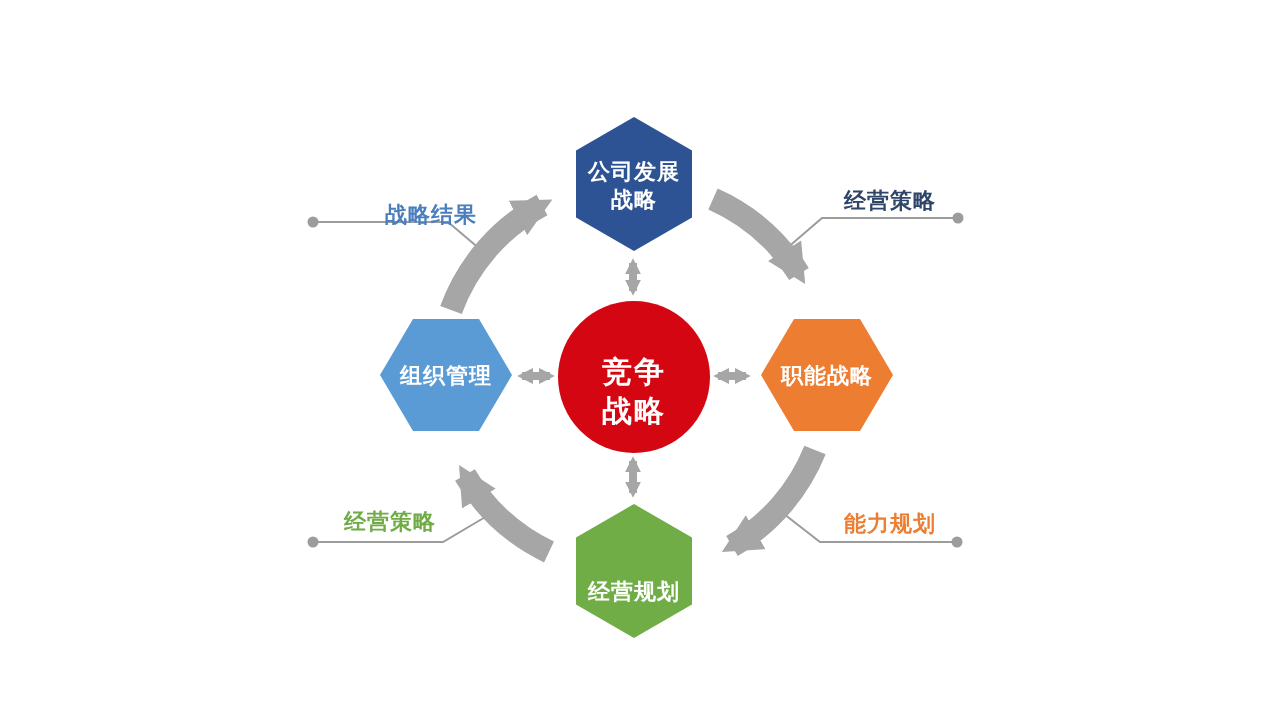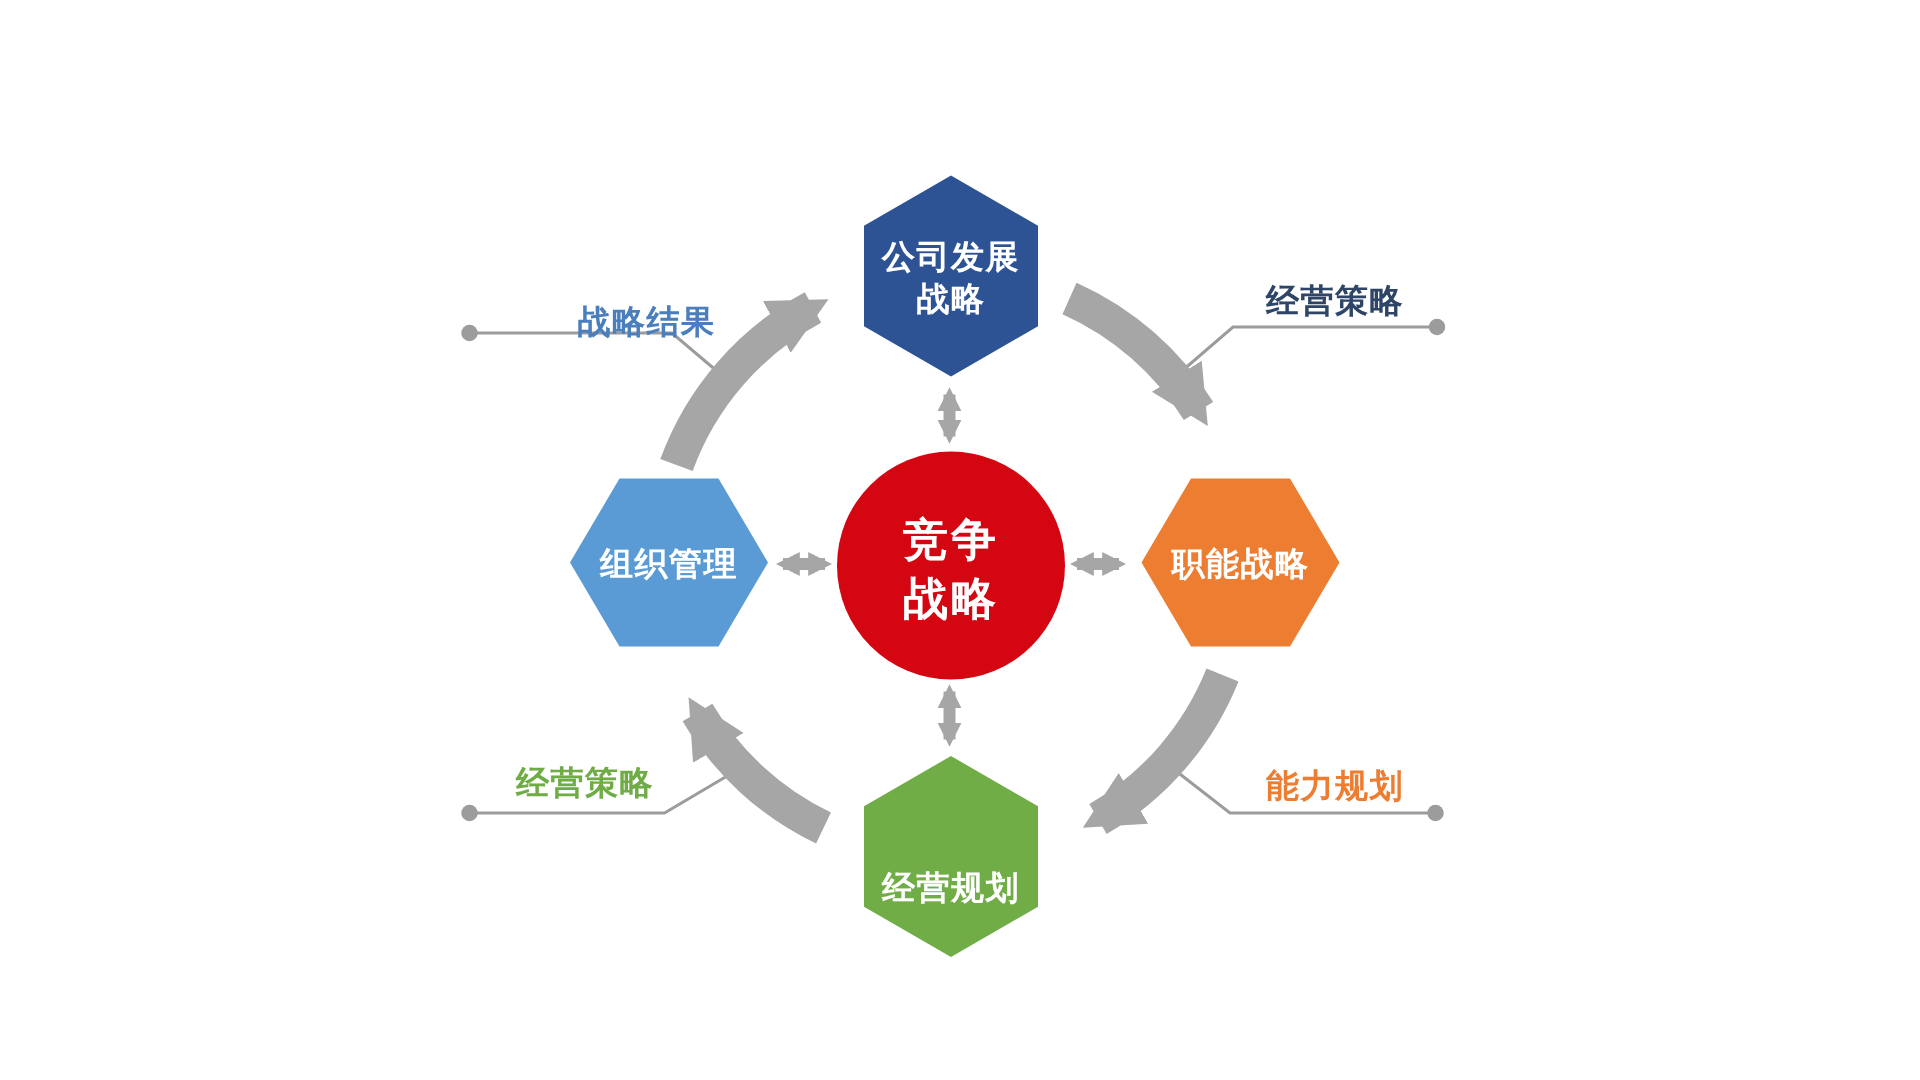--- a/index.html
+++ b/index.html
@@ -74,21 +74,21 @@
   </svg>
 
   <div class="lbl hex-lbl" style="left:634px;top:185px;">
     <div>公司发展</div>
     <div>战略</div>
   </div>
   <div class="lbl hex-lbl" style="left:446px;top:376px;">组织管理</div>
   <div class="lbl hex-lbl" style="left:827px;top:376px;">职能战略</div>
   <div class="lbl hex-lbl" style="left:634px;top:571px;margin-top:21px;">经营规划</div>
 
-  <div class="lbl center-lbl" style="left:634px;top:380px;">
+  <div class="lbl center-lbl" style="left:634px;top:391px;">
     <div>竞争</div>
     <div>战略</div>
   </div>
 
   <div class="lbl co-lbl co-tl" style="left:390px;top:215px;margin-left:41px;">战略结果</div>
   <div class="lbl co-lbl co-tr" style="left:890px;top:201px;">经营策略</div>
   <div class="lbl co-lbl co-bl" style="left:390px;top:522px;">经营策略</div>
   <div class="lbl co-lbl co-br" style="left:890px;top:524px;">能力规划</div>
 
 

